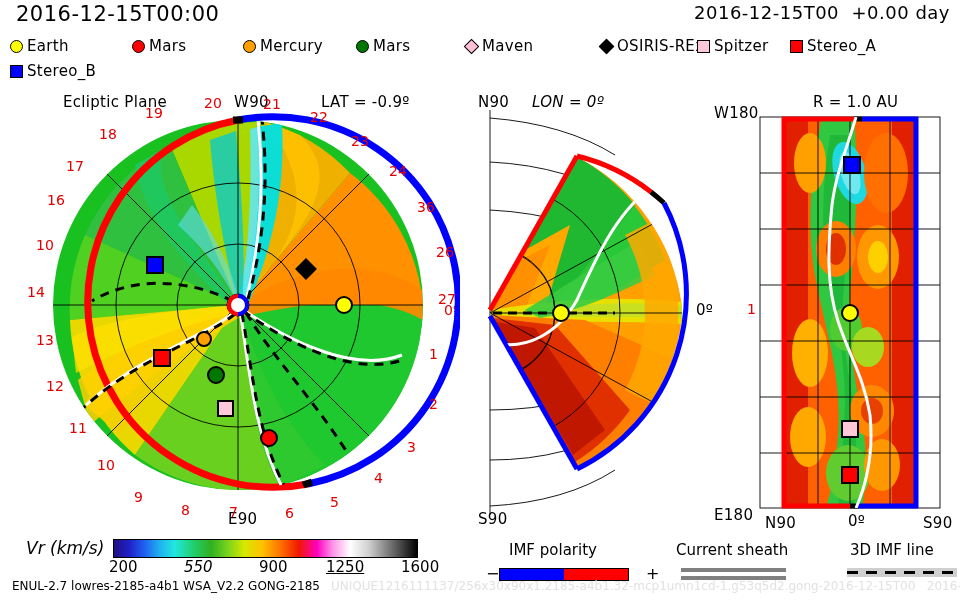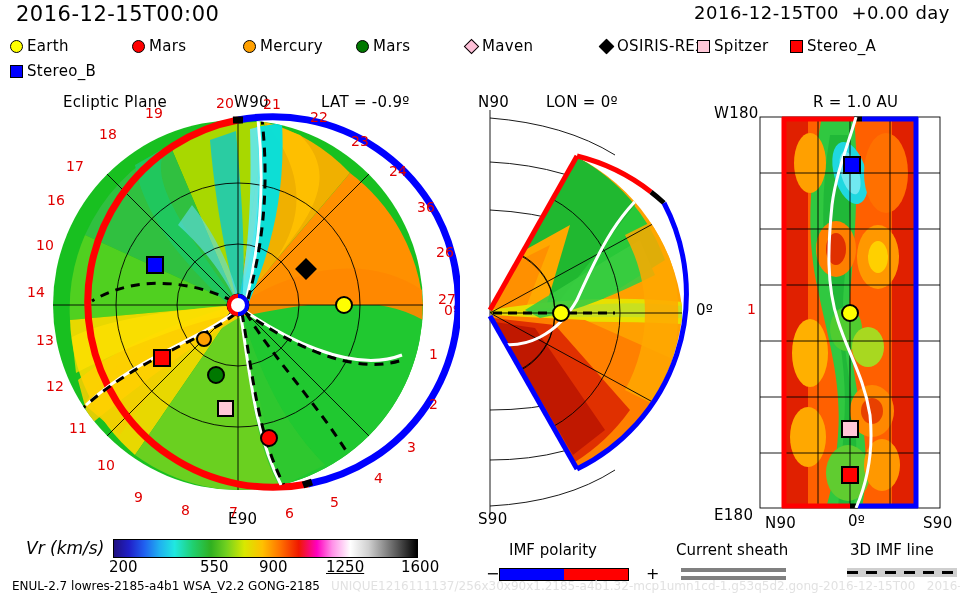--- a/index.html
+++ b/index.html
@@ -205,31 +205,31 @@
   <div class="abs txt rlab" style="left:89px;top:458px;">10</div>
   <div class="abs txt rlab" style="left:61px;top:421px;">11</div>
   <div class="abs txt rlab" style="left:38px;top:379px;">12</div>
   <div class="abs txt rlab" style="left:28px;top:333px;">13</div>
   <div class="abs txt rlab" style="left:19px;top:285px;">14</div>
   <div class="abs txt rlab" style="left:28px;top:238px;">10</div>
   <div class="abs txt rlab" style="left:39px;top:193px;">16</div>
   <div class="abs txt rlab" style="left:58px;top:159px;">17</div>
   <div class="abs txt rlab" style="left:91px;top:127px;">18</div>
   <div class="abs txt rlab" style="left:137px;top:106px;">19</div>
-  <div class="abs txt rlab" style="left:208px;top:96px;">20</div>
+  <div class="abs txt rlab" style="left:196px;top:96px;">20</div>
   <div class="abs txt rlab" style="left:255px;top:97px;">21</div>
   <div class="abs txt rlab" style="left:302px;top:110px;">22</div>
   <div class="abs txt rlab" style="left:343px;top:134px;">23</div>
   <div class="abs txt rlab" style="left:381px;top:164px;">24</div>
   <div class="abs txt rlab" style="left:409px;top:200px;">36</div>
   <div class="abs txt rlab" style="left:428px;top:245px;">26</div>
 </div>
 
 <div class="abs txt ptitle" style="left:470px;top:95px;">N90</div>
-<div class="abs txt ptitle" style="left:538px;top:95px;">LON = 0º</div>
+<div class="abs txt ptitle" style="left:524px;top:95px;font-style:italic;">LON = 0º</div>
 <div class="abs txt ptitle" style="left:470px;top:512px;">S90</div>
 <div class="abs txt ptitle" style="left:688px;top:303px;">0º</div>
 
 <svg class="abs" id="meridional-panel" style="left:465px;top:110px;" width="230" height="405" viewBox="0 0 230 405">
   <defs>
     <clipPath id="wedgeClip">
       <path d="M25,202 L112,47 A 195,195 0 0,1 217,197 L217,208 A 195,195 0 0,1 112,358 Z"></path>
     </clipPath>
   </defs>
 
@@ -367,21 +367,21 @@
 
   <rect x="94" y="42" width="16" height="16" fill="#0000ff" stroke="#000" stroke-width="2"></rect>
   <circle cx="100" cy="198" r="8" fill="#ffff00" stroke="#000" stroke-width="2"></circle>
   <rect x="92" y="306" width="16" height="16" fill="#ffc8d8" stroke="#000" stroke-width="2"></rect>
   <rect x="92" y="352" width="16" height="16" fill="#ff0000" stroke="#000" stroke-width="2"></rect>
 </svg>
 
 <div class="abs txt" id="cbar-title">Vr (km/s)</div>
 <div class="abs" id="cbar"></div>
 <div class="abs txt cb-tick" style="left:101px;">200</div>
-<div class="abs txt cb-tick" style="left:192px;">550</div>
+<div class="abs txt cb-tick" style="left:176px;font-style:italic;">550</div>
 <div class="abs txt cb-tick" style="left:251px;">900</div>
 <div class="abs txt cb-tick" style="left:318px;text-decoration:underline;">1250</div>
 <div class="abs txt cb-tick" style="left:393px;">1600</div>
 
 <div class="abs txt blt" style="left:501px;top:543px;">IMF polarity</div>
 <div class="abs txt sign" style="left:478px;top:566px;">−</div>
 <div class="abs" id="imf-bar" style="left:499px;top:568px;"></div>
 <div class="abs txt sign" style="left:638px;top:566px;">+</div>
 
 <div class="abs txt blt" style="left:668px;top:543px;">Current sheath</div>

